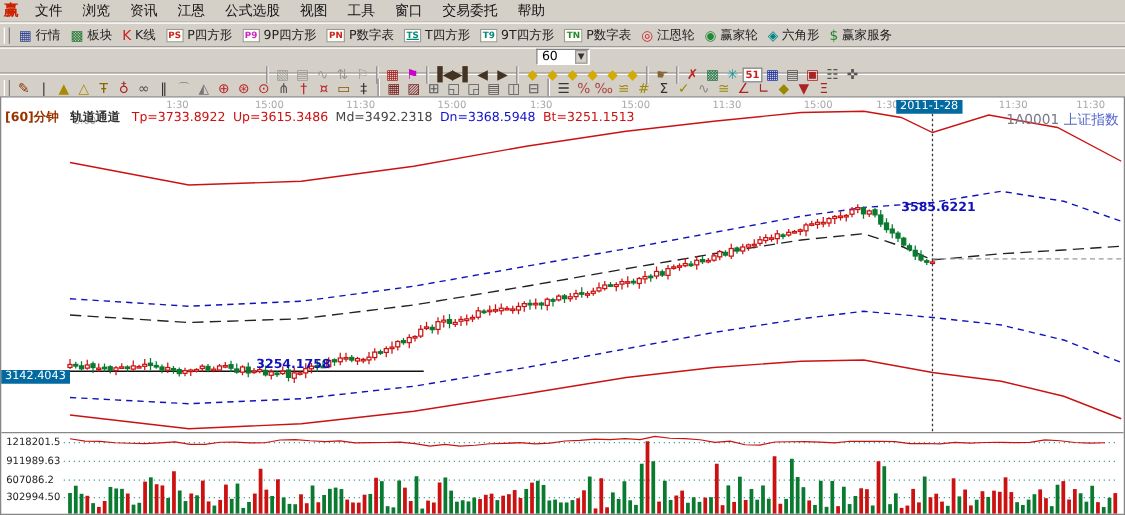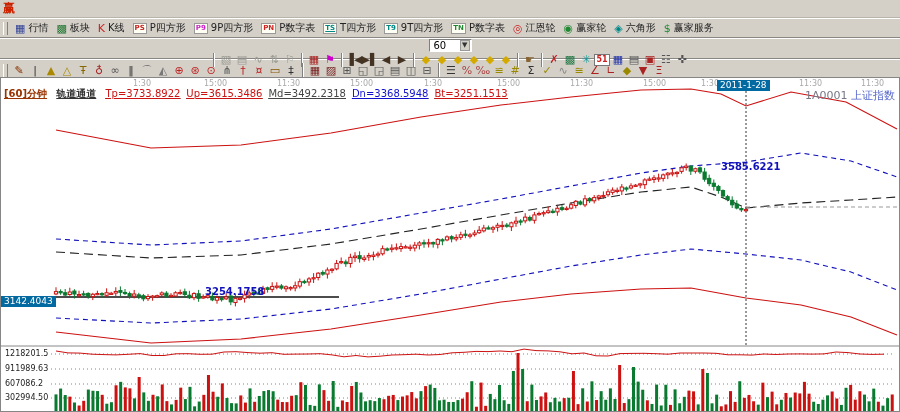--- a/index.html
+++ b/index.html
@@ -31,32 +31,44 @@
          padding:0 1px 0 4px;margin:0 2px;color:#000;}
   .combo .arr{font-size:7px;color:#333;background:#d4d0c8;border:1px solid #999;line-height:9px;padding:0 1px;}
   .cal{display:inline-block;border:1px solid #777;background:#fff;color:#cc2222;font-size:8px;font-weight:bold;
        line-height:10px;padding:0 1px;}
   
   .chartwrap{position:absolute;top:77px;left:0;width:898px;height:333px;background:#ffffff;
              border:1px solid #868686;}
   .chartwrap svg{position:absolute;top:0;left:0;}
   .tlabel{position:absolute;font-size:8px;color:#a8a8a8;}
   .hdr{position:absolute;top:9px;left:3px;font-size:10px;white-space:nowrap;}
-  .hdr span{margin-right:6px;text-decoration:underline;}
+  .hdr span{margin-right:6px;}
   .badge{position:absolute;background:#0369a1;color:#fff;font-size:9px;line-height:11px;padding:0 3px;}
   .symbol{position:absolute;top:10px;right:4px;font-size:11px;}
   .plabel{position:absolute;font-size:10px;color:#1111bb;font-weight:bold;}
   .vlabel{position:absolute;left:4px;font-size:8px;color:#222;}
 </style>
 </head>
 <body>
 
 <div class="app">
   <div class="menubar">
     <span class="logo">赢</span>
+    <span id="menu-items" style="display: inline-flex;">
+        <span class="menu-item">文件</span>
+        <span class="menu-item">浏览</span>
+        <span class="menu-item">资讯</span>
+        <span class="menu-item">江恩</span>
+        <span class="menu-item">公式选股</span>
+        <span class="menu-item">视图</span>
+        <span class="menu-item">工具</span>
+        <span class="menu-item">窗口</span>
+        <span class="menu-item">交易委托</span>
+        <span class="menu-item">帮助</span>
+      </span>
   </div>
   <div class="toolbar tb1">
     <span class="grip"></span>
     <span id="tb1-items" style="display:flex;align-items:center;">
         <span class="tb-btn">
           <span class="icon" style="color: rgb(51, 68, 153);">▦</span>
           <span>行情</span>
         </span>
         <span class="tb-btn">
           <span class="icon" style="color: rgb(34, 119, 51);">▩</span>

